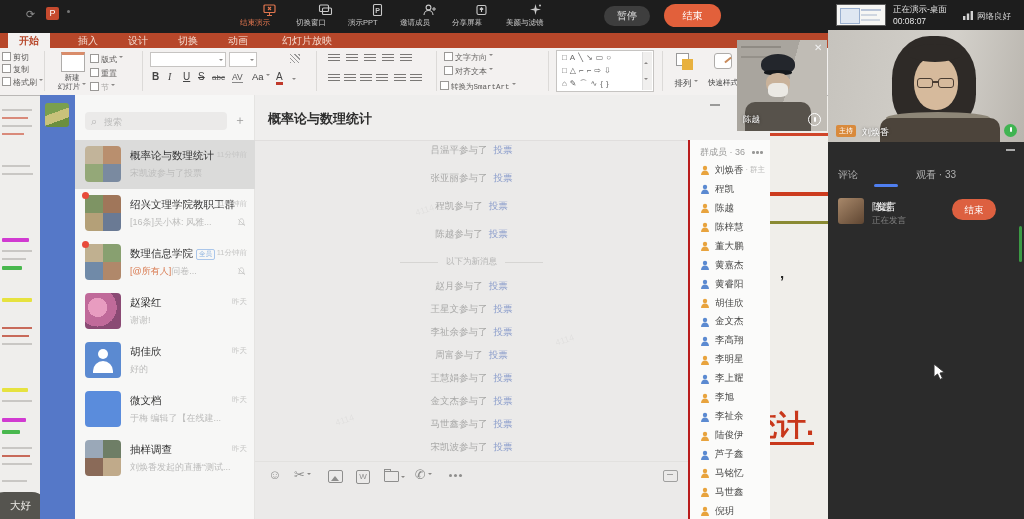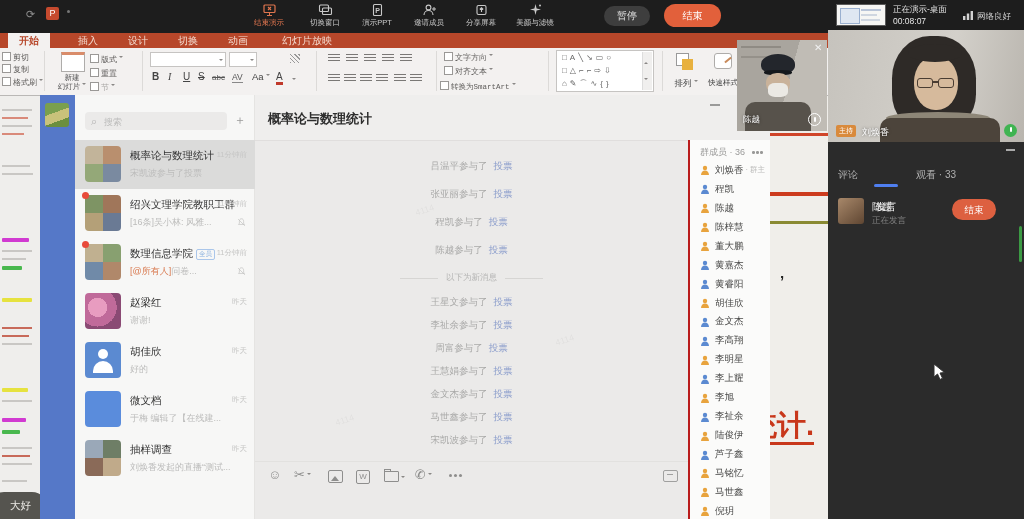--- a/index.html
+++ b/index.html
@@ -1,21 +1,21 @@
 <!DOCTYPE html>
 <html><head>
 <meta charset="utf-8">
 <style>
   html,body{margin:0;padding:0;}
   body{width:1024px;height:519px;position:relative;overflow:hidden;background:#1d1d1d;
        font-family:"Liberation Sans","DejaVu Sans",sans-serif;-webkit-font-smoothing:antialiased;}
   .abs{position:absolute;}
   
   #topbar{left:0;top:0;width:1024px;height:33px;background:#1d1d1d;z-index:5;}
-  .sharebtn{position:absolute;top:3px;width:58px;text-align:center;color:#c9c9c9;font-size:7.5px;cursor:default;}
+  .sharebtn{position:absolute;top:3px;width:58px;color:#c9c9c9;font-size:7.5px;cursor:default;}
   .sharebtn svg{display:block;margin:0 auto 1px;}
   .sharebtn.active{color:#e2764f;}
   .pill{position:absolute;text-align:center;border-radius:12px;color:#e3e3e3;font-size:10px;}
   
   #ribbonTabs{left:0;top:33px;width:828px;height:15px;background:#b7472a;z-index:4;}
   .ptab{position:absolute;top:0;height:15px;line-height:15px;font-size:10px;color:#f4dbcf;}
   .ptab.active{background:#f3f1f0;color:#b7472a;padding:0 11px;font-weight:bold;}
   #ribbon{left:0;top:48px;width:1024px;height:47px;background:#f3f1f0;border-bottom:1px solid #bab8b6;z-index:4;}
   .rlab{position:absolute;font-size:8px;color:#5f5d5b;white-space:nowrap;font-family:Liberation Mono, monospace;}
   .rlab.dim{color:#a9a7a5;}
@@ -406,35 +406,36 @@
 <div class="abs" id="mainchat">
   <div id="chathead">
     <span class="abs" style="left:13px;top:15px;font-size:13px;font-weight:600;color:#2d2d2d">概率论与数理统计</span>
     <div class="minbar" style="left:455px;top:9px;width:10px"></div>
   </div>
 
   <span class="wm" style="left:160px;top:110px">4114</span>
   <span class="wm" style="left:300px;top:240px">4114</span>
   <span class="wm" style="left:80px;top:320px">4114</span>
 
-  <div class="abs" style="left:0;top:45px;width:433px;height:320px;padding-top:20px;box-sizing:border-box">
+  <div class="abs" style="left:0;top:45px;width:433px;height:320px;padding-top:4px;box-sizing:border-box">
     <div id="oldmsgs">
 
     <div class="mrow"><span>吕温平</span><span>参与了</span><a class="mvote">投票</a></div>
         <div class="mrow"><span>张亚丽</span><span>参与了</span><a class="mvote">投票</a></div>
         <div class="mrow"><span>程凯</span><span>参与了</span><a class="mvote">投票</a></div>
         <div class="mrow"><span>陈越</span><span>参与了</span><a class="mvote">投票</a></div>
       </div>
     <div class="msgdivider">
         <i></i>
         <span>以下为新消息</span>
         <i></i>
       </div>
     <div id="newmsgs">
 
+    <div class="mrow"><span>赵月</span><span>参与了</span><a class="mvote">投票</a></div>
         <div class="mrow"><span>王星文</span><span>参与了</span><a class="mvote">投票</a></div>
         <div class="mrow"><span>李祉余</span><span>参与了</span><a class="mvote">投票</a></div>
         <div class="mrow"><span>周富</span><span>参与了</span><a class="mvote">投票</a></div>
         <div class="mrow"><span>王慧娟</span><span>参与了</span><a class="mvote">投票</a></div>
         <div class="mrow"><span>金文杰</span><span>参与了</span><a class="mvote">投票</a></div>
         <div class="mrow"><span>马世鑫</span><span>参与了</span><a class="mvote">投票</a></div>
         <div class="mrow"><span>宋凯波</span><span>参与了</span><a class="mvote">投票</a></div>
       </div>
   </div>
 

